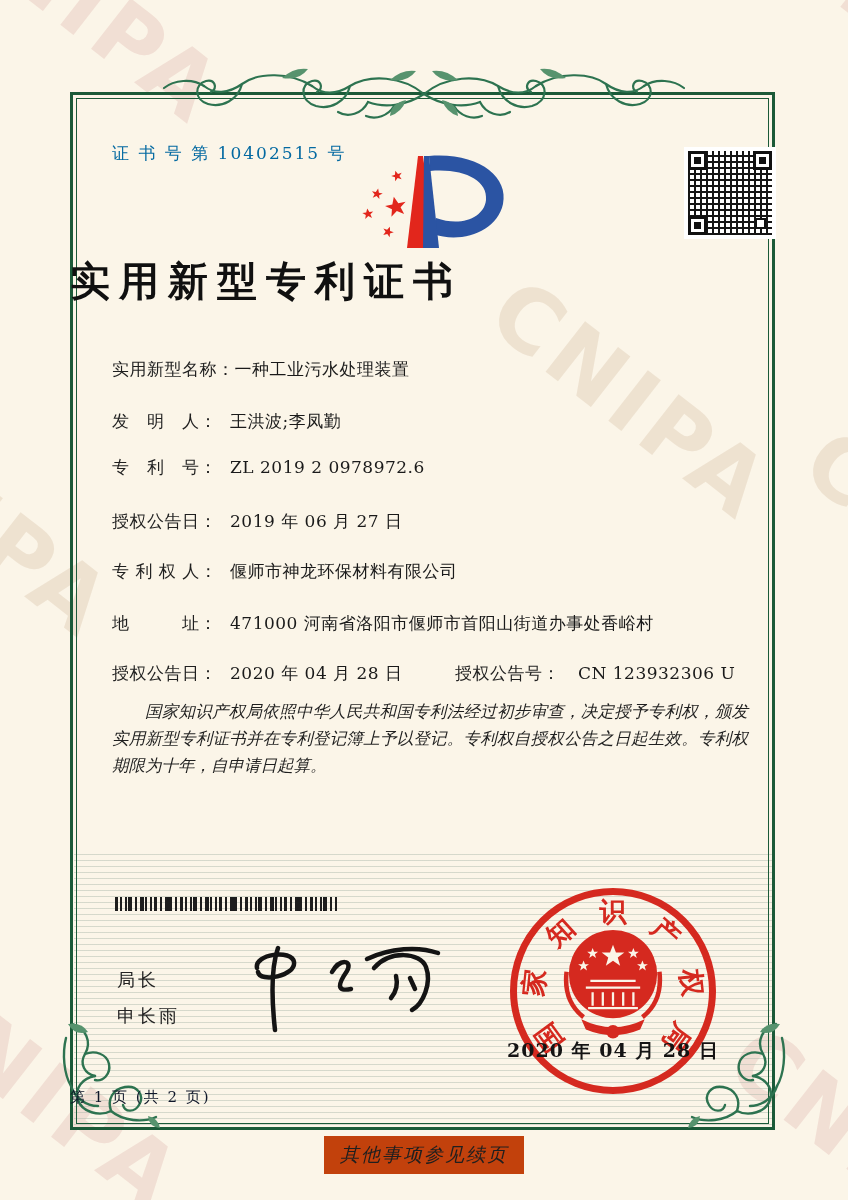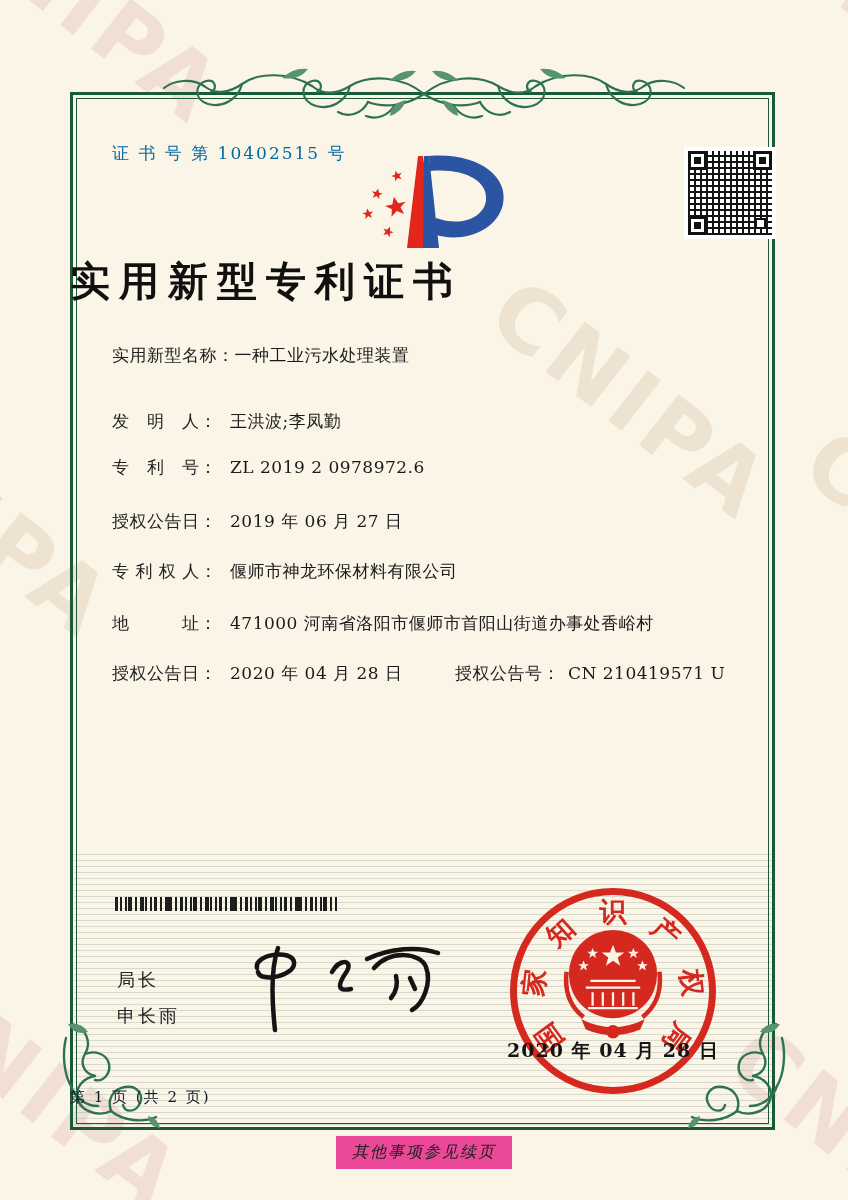--- a/index.html
+++ b/index.html
@@ -97,21 +97,21 @@
     position:absolute;left:-10px;right:-10px;top:150px;text-align:center;
     font-size:19px;letter-spacing:1px;color:#141414;font-weight:600;z-index:6;
   }
   
   .page-num{
     position:absolute;left:70px;top:1088px;width:708px;text-align:left;
     font-size:15px;letter-spacing:2px;color:#0f172a;z-index:4;
   }
   .cont-note{
     position:absolute;left:424px;top:1136px;transform:translateX(-50%);
-    background:#ec4899;padding:6px 16px;font-size:16px;font-style:italic;
+    background:#c2410c;padding:6px 16px;font-size:19px;font-style:italic;
     letter-spacing:2px;color:#1f1f1f;z-index:4;
   }
 </style>
 </head>
 <body>
 
 <div class="wm wm-pink" style="left:-80px;top:-48px;">CNIPA</div>
 <div class="wm wm-pink" style="left:700px;top:-66px;">CNIPA</div>
 <div class="wm" style="left:-190px;top:466px;">CNIPA</div>
 <div class="wm" style="left:468px;top:348px;">CNIPA</div>
@@ -202,46 +202,47 @@
   <div class="qr-inner">
     <div class="finder f-tl"></div>
     <div class="finder f-tr"></div>
     <div class="finder f-bl"></div>
     <div class="f-al"></div>
   </div>
 </div>
 
 <div class="title">实用新型专利证书</div>
 
-<div class="row" style="top:344px;">
+<div class="row" style="top:358px;">
   <span class="lbl">实用新型名称：</span><span class="val">一种工业污水处理装置</span>
 </div>
 <div class="row" style="top:410px;">
   <span class="lbl">发　明　人：</span><span class="val">王洪波;李凤勤</span>
 </div>
 <div class="row" style="top:456px;">
   <span class="lbl">专　利　号：</span><span class="val">ZL 2019 2 0978972.6</span>
 </div>
 <div class="row" style="top:510px;">
   <span class="lbl">授权公告日：</span><span class="val">2019 年 06 月 27 日</span>
 </div>
 <div class="row" style="top:560px;">
   <span class="lbl">专 利 权 人：</span><span class="val">偃师市神龙环保材料有限公司</span>
 </div>
 <div class="row" style="top:612px;">
   <span class="lbl">地　　　址：</span><span class="val">471000 河南省洛阳市偃师市首阳山街道办事处香峪村</span>
 </div>
 <div class="row" style="top:662px;">
   <span class="lbl">授权公告日：</span><span class="val">2020 年 04 月 28 日</span>
   <span class="row2-pair">
-    <span class="lbl" style="min-width:0;margin-right:8px;">授权公告号：</span><span class="val">CN 210419571 U</span>
+    <span class="lbl" style="min-width:0;margin-right:18px;">授权公告号：</span><span class="val">CN 123932306 U</span>
   </span>
 </div>
 
 <div class="paras">
+  <p>国家知识产权局依照中华人民共和国专利法经过初步审查，决定授予专利权，颁发实用新型专利证书并在专利登记簿上予以登记。专利权自授权公告之日起生效。专利权期限为十年，自申请日起算。</p>
 </div>
 
 <div class="barcode"></div>
 
 <div class="issuer-title">局长</div>
 <div class="issuer-name">申长雨</div>
 
 <svg class="signature" width="210" height="104" viewBox="0 0 210 104">
   <g stroke="#141414" stroke-width="4.5" fill="none" stroke-linecap="round">
     <path d="M38,12 C31,32 31,58 35,94"></path>

